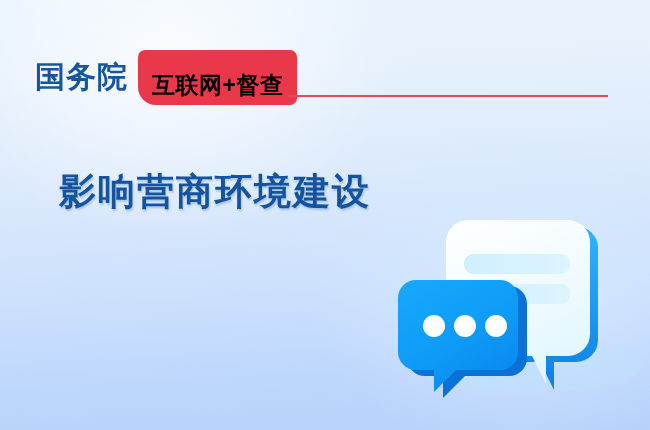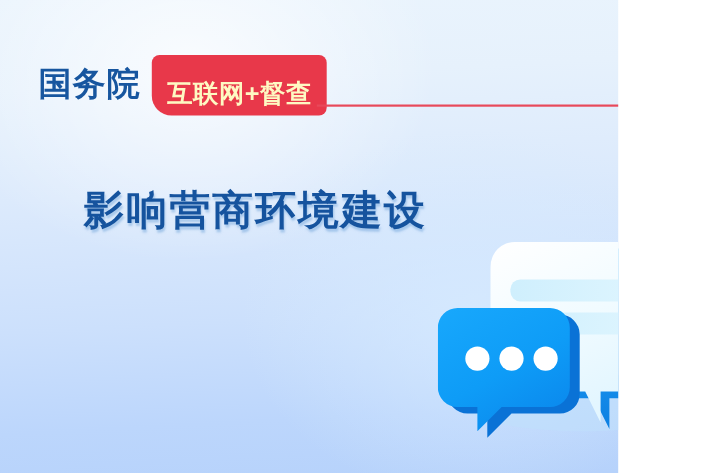--- a/index.html
+++ b/index.html
@@ -8,21 +8,21 @@
   }
   body {
     width: 650px;
     height: 430px;
     overflow: hidden;
     font-family: "Liberation Sans", "DejaVu Sans", sans-serif;
   }
 
   #banner {
     position: relative;
-    width: 562px;
+    width: 650px;
     height: 430px;
     background: linear-gradient(177deg,
                 #EAF4FD 0%,
                 #E6F1FC 18%,
                 #DCEAFC 40%,
                 #CCE0FC 66%,
                 #BCD6FC 86%,
                 #B6D2FB 100%);
     overflow: hidden;
   }
@@ -57,41 +57,40 @@
     letter-spacing: 1px;
     color: #17569F;
     line-height: 1;
     white-space: nowrap;
   }
   .badge {
     margin-left: 10px;
     background: #E8384A;
     border-radius: 7px 7px 7px 18px;
     padding: 24px 14px 8px 14px;
-    color: #fef9c3;
+    color: #000000;
     font-size: 23px;
     font-weight: bold;
     letter-spacing: 0.5px;
     line-height: 1;
     white-space: nowrap;
   }
   .header-rule {
     position: absolute;
     left: 288px; top: 95px;
     width: 320px; height: 2px;
     background: #E8495A;
   }
 
   
   .title-block {
     position: absolute;
     left: 0; top: 168px;
     width: 430px;
     text-align: center;
-    margin-left: 17px;
   }
   .title-line {
     font-size: 37px;
     font-weight: bold;
     letter-spacing: 2px;
     color: #15539E;
     line-height: 48px;
     text-shadow: 1px 2px 2px rgba(120,170,220,0.55);
     white-space: nowrap;
   }

